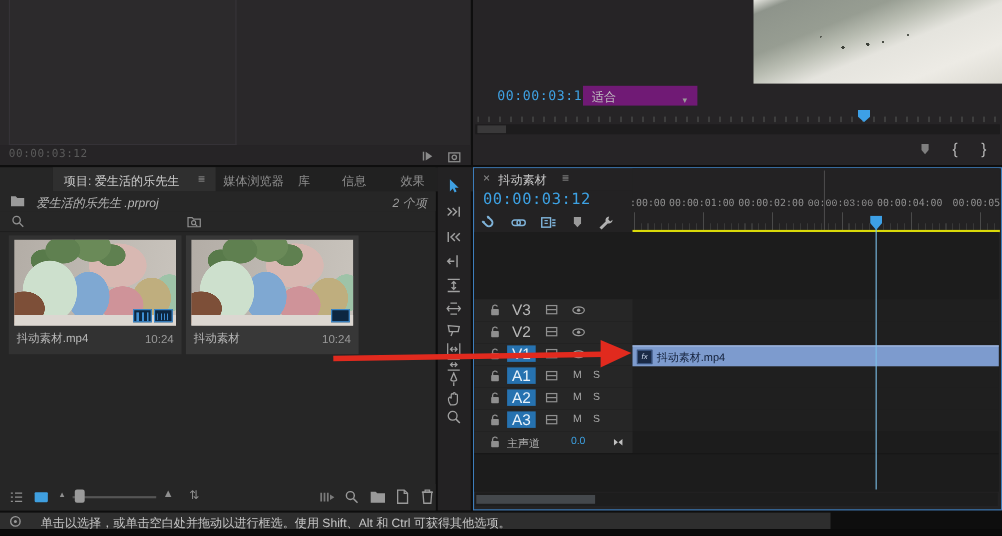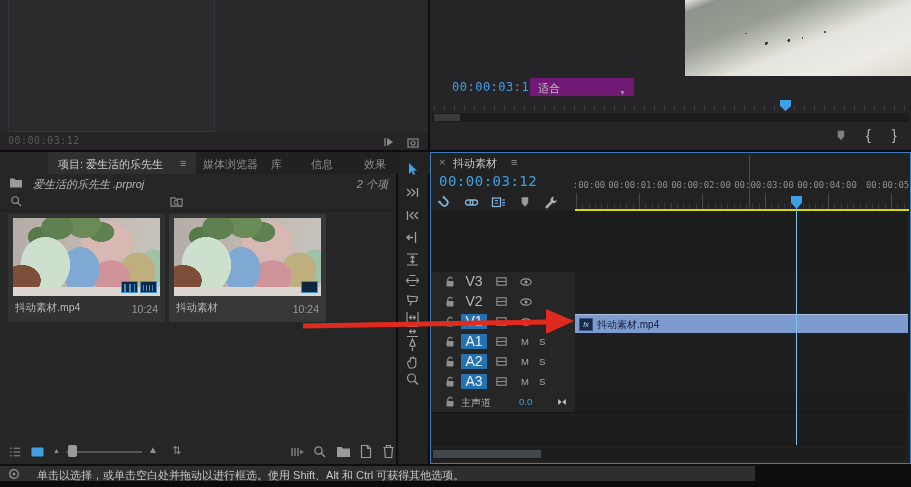--- a/index.html
+++ b/index.html
@@ -351,21 +351,21 @@
       </svg>
       <svg width="15" height="15" viewBox="0 0 15 15">
         <path d="M10.8 1.8a3.4 3.4 0 0 0-3.2 4.5L2 11.9 3.9 13.7l5.6-5.6a3.4 3.4 0 0 0 4.4-3.3l-2.1 1.5-1.8-1.7z" fill="#b0b0b0"></path>
       </svg>
     </div>
 
     <div class="ruler-area">
       <span class="rl" style="left:14px;text-align:right;">:00:00</span>
       <span class="rl" style="left:63px;">00:00:01:00</span>
       <span class="rl" style="left:126px;">00:00:02:00</span>
-      <span class="rl" style="left:189px;">00:00:03:00</span>
+      <span class="rl" style="left:189px;font-family:Liberation Mono, monospace;">00:00:03:00</span>
       <span class="rl" style="left:252px;">00:00:04:00</span>
       <span class="rl" style="left:318px;">00:00:05:0</span>
       <div class="ticks"></div>
     </div>
     <div class="ghostline"></div>
     <div class="yellowbar"></div>
 
     <div class="tl-body"></div>
 
     <div class="trow" style="top:119px;">

